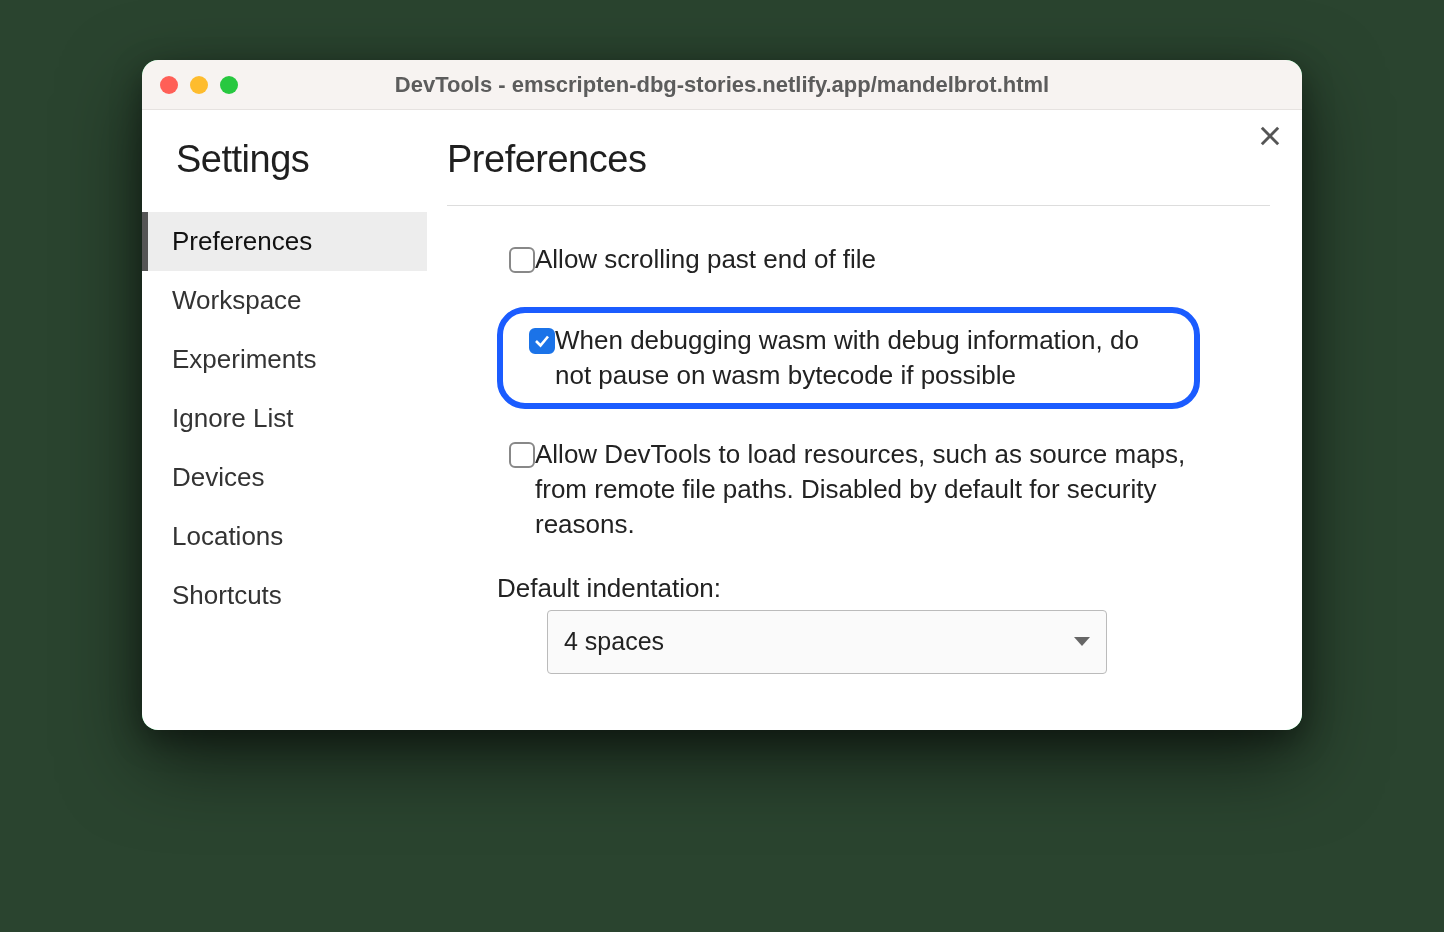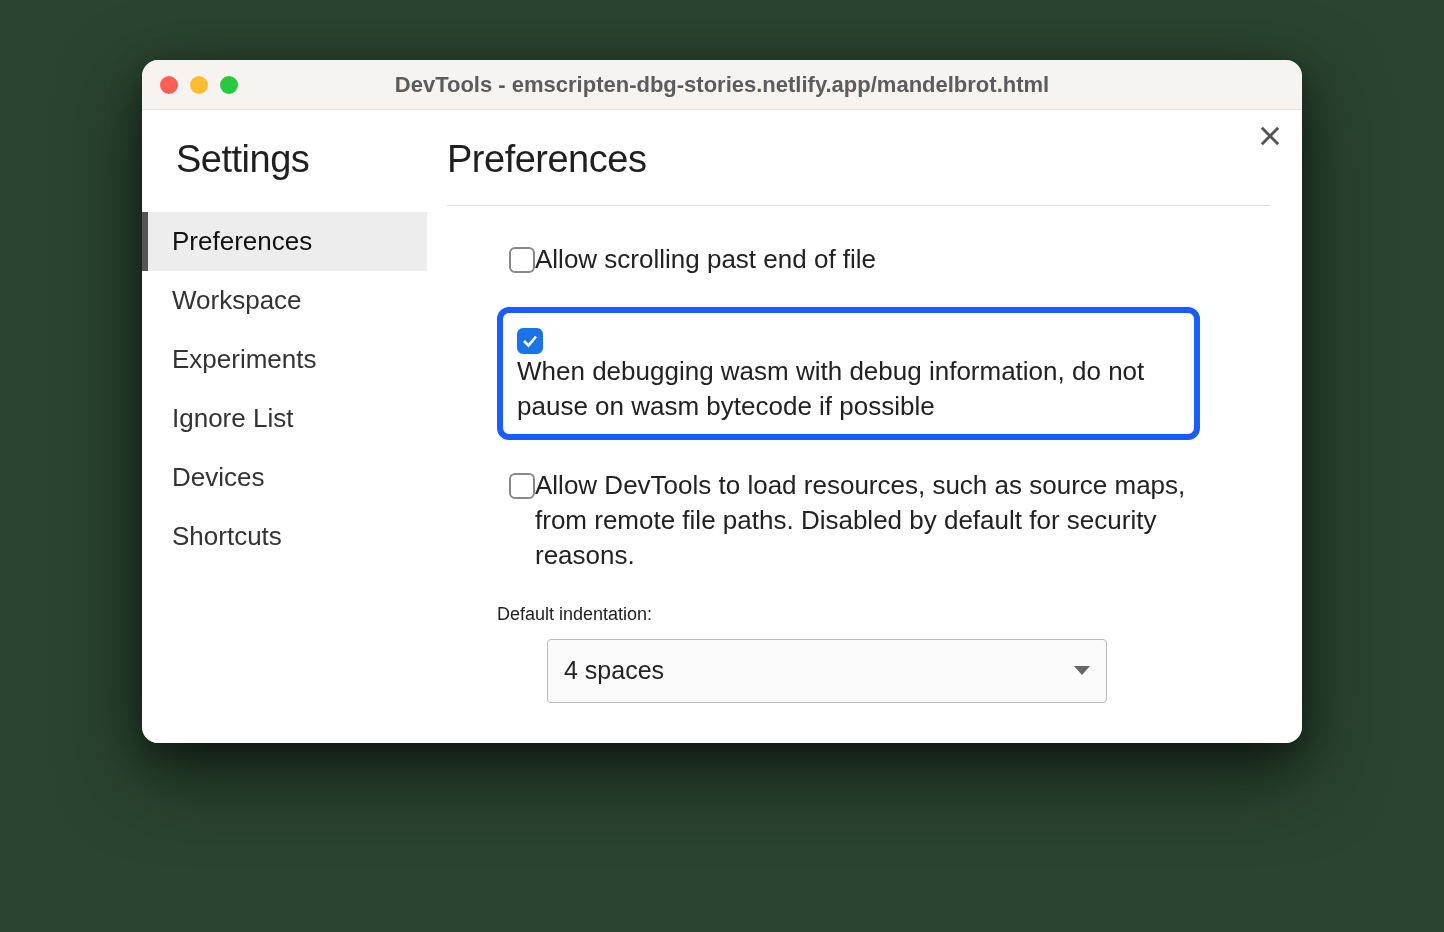--- a/index.html
+++ b/index.html
@@ -106,24 +106,23 @@
       display: flex;
       align-items: flex-start;
       margin-bottom: 22px;
       font-size: 26px;
       color: #222;
       line-height: 1.35;
       padding: 8px 12px;
     }
     .option-row.highlighted {
       border: 6px solid #1b5cff;
-      border-radius: 12px;
-      padding: 10px 14px;
+      border-radius: 28px;
+      padding: 10px 26px;
       margin-bottom: 20px;
-      flex-direction: column;
     }
     .checkbox {
       width: 26px;
       height: 26px;
       border: 2.5px solid #888;
       border-radius: 6px;
       flex-shrink: 0;
       margin-top: 5px;
       display: flex;
       align-items: center;
@@ -133,23 +132,23 @@
     }
     .checkbox.checked {
       background: #1b73e8;
       border-color: #1b73e8;
     }
     .checkbox.checked svg {
       width: 18px; height: 18px; stroke: #fff; stroke-width: 3.5; fill: none;
     }
     .option-label { flex: 1; }
     .indent-label {
-      font-size: 18px;
+      font-size: 26px;
       color: #222;
-      margin: 18px 0 14px 0;
+      margin: 18px 0 6px 0;
     }
     .select {
       margin-left: 50px;
       width: 560px;
       height: 64px;
       border: 1px solid #bbb;
       border-radius: 4px;
       display: flex;
       align-items: center;
       justify-content: space-between;
@@ -180,20 +179,21 @@
   </div>
 
   <div class="content">
     <div class="sidebar">
       <div class="sidebar-title">Settings</div>
       <div class="sidebar-item active"><span>Preferences</span></div>
       <div class="sidebar-item"><span>Workspace</span></div>
       <div class="sidebar-item"><span>Experiments</span></div>
       <div class="sidebar-item"><span>Ignore List</span></div>
       <div class="sidebar-item"><span>Devices</span></div>
+      <div class="sidebar-item"><span>Locations</span></div>
       <div class="sidebar-item"><span>Shortcuts</span></div>
     </div>
 
     <div class="main">
       <div class="close-btn">
         <svg viewBox="0 0 24 24" fill="none" stroke="currentColor" stroke-width="2.5">
             <line x1="5" y1="5" x2="19" y2="19"></line>
             <line x1="19" y1="5" x2="5" y2="19"></line>
           </svg>
       </div>

